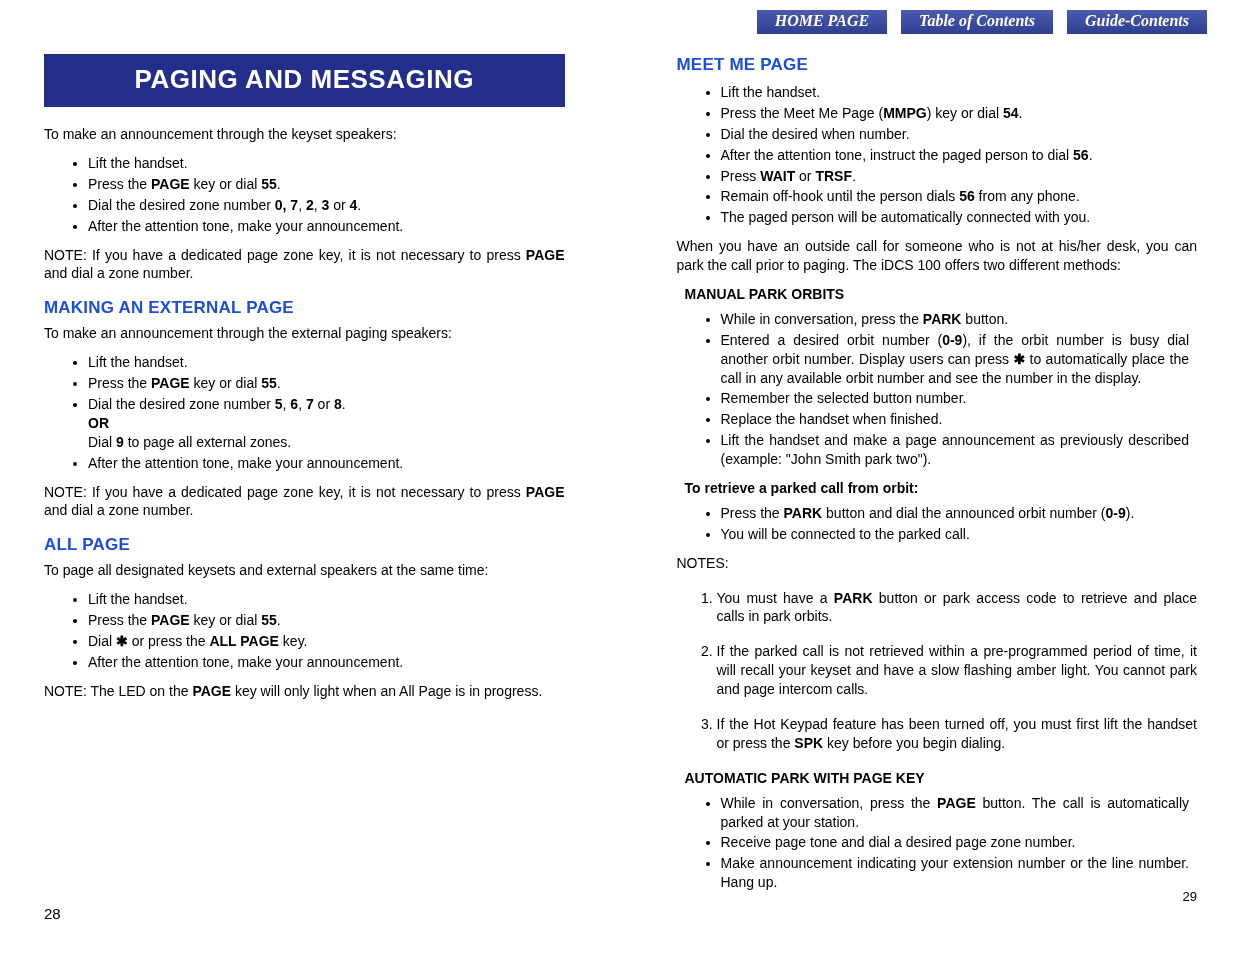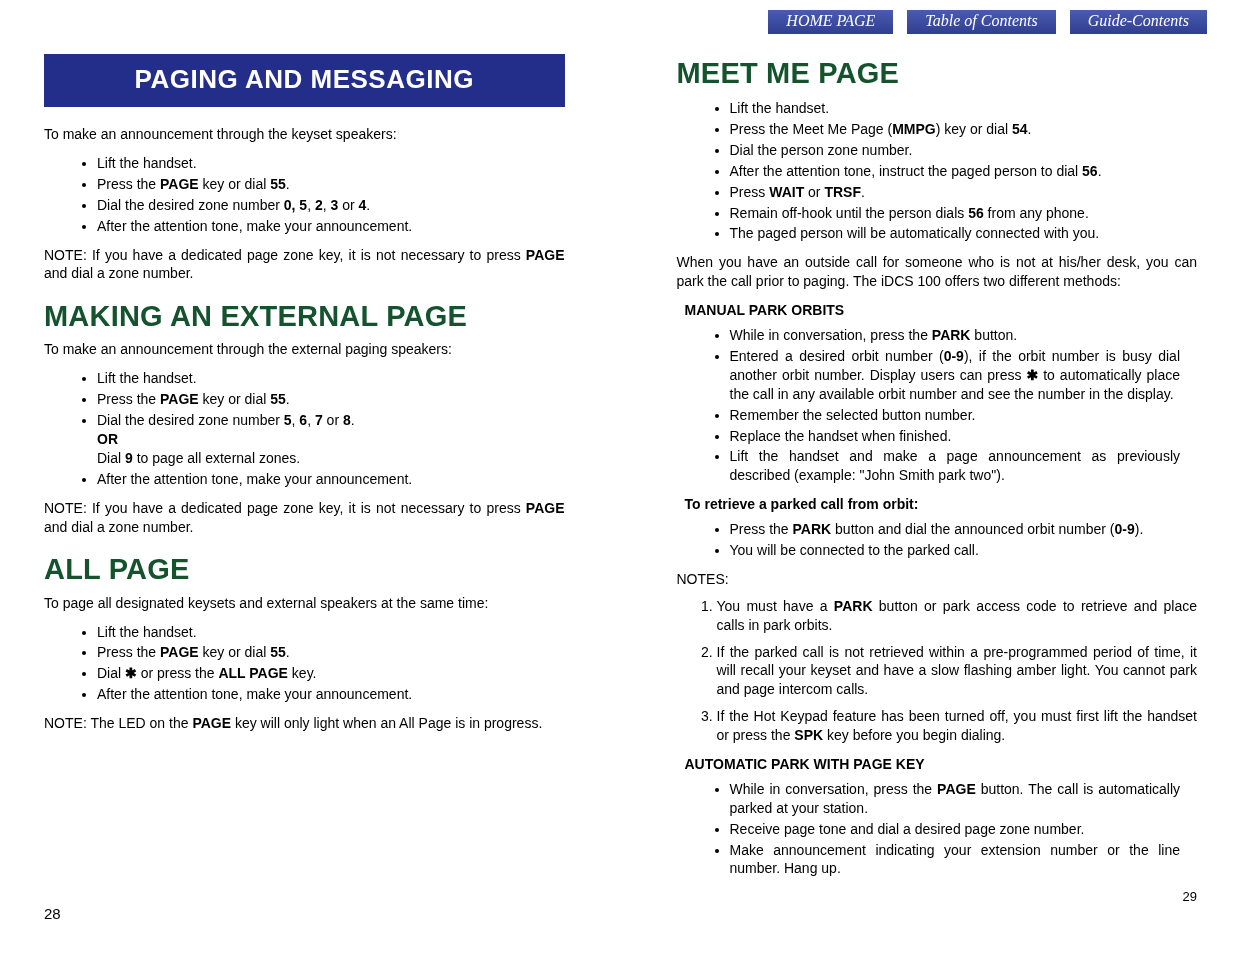--- a/index.html
+++ b/index.html
@@ -21,21 +21,21 @@
     right: 28px;
     display: flex;
     gap: 14px;
   }
   .nav-btn {
     background: #3a4ca0;
     background-image: linear-gradient(to bottom, #4a5bb0, #2f3e90);
     color: #fff;
     font-family: Georgia, 'Times New Roman', serif;
     font-style: italic;
-    font-weight: normal;
+    font-weight: bold;
     font-size: 16px;
     padding: 2px 18px 4px 18px;
     white-space: nowrap;
     border: 0;
     cursor: pointer;
   }
   .page-wrap {
     position: absolute;
     top: 54px;
     left: 44px;
@@ -49,33 +49,33 @@
     background: #232e8b;
     color: #fff;
     text-align: center;
     font-weight: bold;
     font-size: 26px;
     letter-spacing: 0.5px;
     padding: 8px 8px 10px 8px;
     margin-bottom: 18px;
   }
   h2.sec {
-    color: #14532d;
+    color: #1d4ed8;
     font-weight: bold;
-    font-size: 29px;
+    font-size: 17px;
     margin: 14px 0 4px 0;
     letter-spacing: 0.2px;
   }
   h2.sec.nomt { margin-top: 0; }
   p.intro { margin: 4px 0 10px 0; }
   ul.bul { margin: 6px 0 10px 0; padding-left: 36px; }
-  ul.bul li { margin: 2px 17px; padding-left: 0; }
+  ul.bul li { margin: 2px 8px; padding-left: 0; }
   ul.bul.just li { text-align: justify; }
   ol.num { margin: 4px 0 10px 0; padding-left: 40px; }
-  ol.num li { margin: 8px 0; text-align: justify; padding-left: 0;}
+  ol.num li { margin: 16px 0; text-align: justify; padding-left: 0;}
   p.note { margin: 0 0 14px 0; text-align: justify; }
   p.sub { font-weight: bold; margin: 10px 0 4px 8px; }
   p.subn { margin: 8px 0 2px 0; }
   .just { text-align: justify; }
   .pgnum-left {
     position: absolute;
     left: 44px;
     bottom: 30px;
     font-size: 15px;
   }
@@ -99,21 +99,21 @@
 
 <div class="page-wrap">
 
   <div class="col">
     <div class="banner">PAGING AND MESSAGING</div>
 
     <p class="intro">To make an announcement through the keyset speakers:</p>
     <ul class="bul">
       <li>Lift the handset.</li>
       <li><span>Press the </span><strong>PAGE</strong><span> key or dial </span><strong>55</strong><span>.</span></li>
-      <li><span>Dial the desired zone number </span><strong>0, 5</strong><span>, </span><strong>2</strong><span>, </span><strong>3</strong><span> or </span><strong>4</strong><span>.</span></li>
+      <li><span>Dial the desired zone number </span><strong>0, 7</strong><span>, </span><strong>2</strong><span>, </span><strong>3</strong><span> or </span><strong>4</strong><span>.</span></li>
       <li>After the attention tone, make your announcement.</li>
     </ul>
     <p class="note"><span>NOTE: If you have a dedicated page zone key, it is not necessary to press </span><strong>PAGE</strong><span> and dial a zone number.</span></p>
 
     <h2 class="sec">MAKING AN EXTERNAL PAGE</h2>
     <p class="intro">To make an announcement through the external paging speakers:</p>
     <ul class="bul">
       <li>Lift the handset.</li>
       <li><span>Press the </span><strong>PAGE</strong><span> key or dial </span><strong>55</strong><span>.</span></li>
       <li>
@@ -134,21 +134,21 @@
       <li>After the attention tone, make your announcement.</li>
     </ul>
     <p class="note"><span>NOTE: The LED on the </span><strong>PAGE</strong><span> key will only light when an All Page is in progress.</span></p>
   </div>
 
   <div class="col">
     <h2 class="sec nomt">MEET ME PAGE</h2>
     <ul class="bul">
       <li>Lift the handset.</li>
       <li><span>Press the Meet Me Page (</span><strong>MMPG</strong><span>) key or dial </span><strong>54</strong><span>.</span></li>
-      <li>Dial the person zone number.</li>
+      <li>Dial the desired when number.</li>
       <li><span>After the attention tone, instruct the paged person to dial </span><strong>56</strong><span>.</span></li>
       <li><span>Press </span><strong>WAIT</strong><span> or </span><strong>TRSF</strong><span>.</span></li>
       <li><span>Remain off-hook until the person dials </span><strong>56</strong><span> from any phone.</span></li>
       <li>The paged person will be automatically connected with you.</li>
     </ul>
 
     <p class="intro just">When you have an outside call for someone who is not at his/her desk, you can park the call prior to paging. The iDCS 100 offers two different methods:</p>
 
     <p class="sub">MANUAL PARK ORBITS</p>
     <ul class="bul just">

